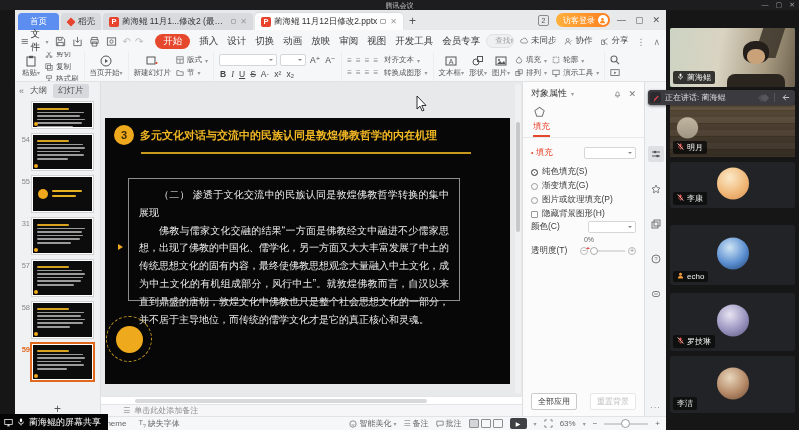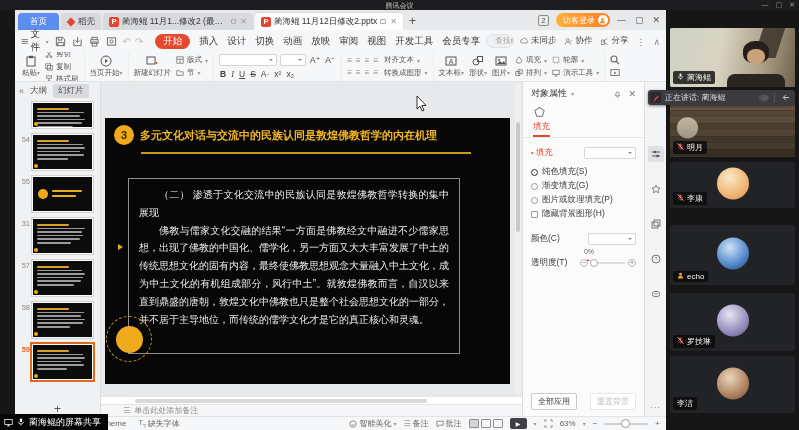--- a/index.html
+++ b/index.html
@@ -78,21 +78,21 @@
   .addslide{height:15px;display:flex;align-items:center;justify-content:center;color:#555;font-size:12px;flex:none;}
 
   
   .editor{flex:1;display:flex;flex-direction:column;min-width:0;}
   .canvas{flex:1;position:relative;background:#e8e9eb;overflow:hidden;}
   .slide{position:absolute;left:4px;top:36px;width:405px;height:266px;background:#070707;overflow:hidden;}
   .s-titlerow{position:absolute;left:9px;top:7px;right:6px;display:flex;align-items:center;gap:6px;}
   .s-badge{width:20px;height:20px;border-radius:50%;background:#efa91c;color:#3a2c00;font-size:11px;font-weight:bold;display:flex;align-items:center;justify-content:center;flex:none;}
   .s-title{color:#f2b824;font-size:11px;font-weight:bold;white-space:nowrap;}
   .s-underline{position:absolute;left:36px;top:34px;width:330px;height:1.5px;background:#c79a1e;}
-  .s-body{position:absolute;left:23px;top:60px;width:332px;height:176px;border:1px solid #8d8d8d;padding:7px 10px;color:#ededed;font-size:10px;line-height:1.78;text-align:justify;}
+  .s-body{position:absolute;left:23px;top:60px;width:332px;height:123px;border:1px solid #8d8d8d;padding:7px 10px;color:#ededed;font-size:10px;line-height:1.78;text-align:justify;}
   .s-body p{margin:0;text-indent:2em;}
   .s-bullet{position:absolute;left:13px;top:126px;width:0;height:0;border-left:5px solid #efa91c;border-top:3.5px solid transparent;border-bottom:3.5px solid transparent;}
   .s-ring{position:absolute;left:1px;top:198px;width:46px;height:46px;border:1.5px dashed #c79a1e;border-radius:50%;}
   .s-dot{position:absolute;left:11px;top:208px;width:27px;height:27px;border-radius:50%;background:#efa91c;}
   .vscroll{position:absolute;right:1px;top:2px;bottom:2px;width:6px;background:#f0f0f1;border-radius:3px;}
   .vthumb{position:absolute;left:1px;top:38px;width:4px;height:110px;background:#c7c8ca;border-radius:2px;}
   .cursor{position:absolute;left:315px;top:14px;z-index:4;}
   .hscroll{height:8px;background:#fff;border-top:1px solid #e6e6e8;position:relative;flex:none;}
   .hthumb{position:absolute;left:34px;top:2px;width:292px;height:4px;background:#d8d9db;border-radius:2px;}
   .notesbar{height:12px;background:#f6f6f8;border-top:1px solid #e4e4e6;display:flex;align-items:center;gap:4px;padding-left:22px;font-size:8px;color:#8d8d8d;flex:none;}
@@ -106,21 +106,21 @@
   .rp-tabico{width:13px;height:13px;color:#666;}
   .rp-tablabel{color:#e6482e;font-size:8.5px;margin-top:2px;padding-bottom:2px;border-bottom:2px solid #e6482e;}
   .rp-div{height:1px;background:#e8e8ea;margin:0 -8px 7px;}
   .fillrow{display:flex;align-items:center;margin:2px 0 6px;}
   .filltag{color:#e6482e;}
   .fillrow .combo{width:52px;margin-left:auto;}
   .opt{display:flex;align-items:center;gap:4px;height:14px;}
   .radio{width:7px;height:7px;border:1px solid #9a9a9a;border-radius:50%;flex:none;}
   .radio.on{border-color:#555;box-shadow:inset 0 0 0 2px #fff;background:#444;}
   .chk{width:7px;height:7px;border:1px solid #9a9a9a;border-radius:1px;flex:none;}
-  .colorrow{display:flex;align-items:flex-start;margin-top:12px;}
+  .colorrow{display:flex;align-items:flex-start;margin-top:0;}
   .colorrow .combo{width:48px;margin-left:auto;}
   .transrow{display:flex;align-items:center;margin-top:12px;position:relative;}
   .tslider{margin-left:auto;display:flex;align-items:center;gap:3px;}
   .tcircbtn{width:8px;height:8px;border:1px solid #bbb;border-radius:50%;color:#888;font-size:7px;line-height:6px;text-align:center;}
   .track{width:34px;height:2px;background:#ddd;position:relative;}
   .knob{position:absolute;left:-1px;top:-3px;width:8px;height:8px;border-radius:50%;background:#fff;border:1px solid #aaa;}
   .tval{position:absolute;right:42px;top:-9px;font-size:7px;color:#666;}
   .tmark{position:absolute;right:46px;top:0px;width:0;height:0;border:2.5px solid transparent;border-bottom-color:#e5484d;}
   .rp-btns{margin-top:auto;display:flex;gap:13px;}
   .btn{border:1px solid #c9cacc;background:#fff;border-radius:2px;font-size:8px;color:#444;padding:2px 6px;white-space:nowrap;}

